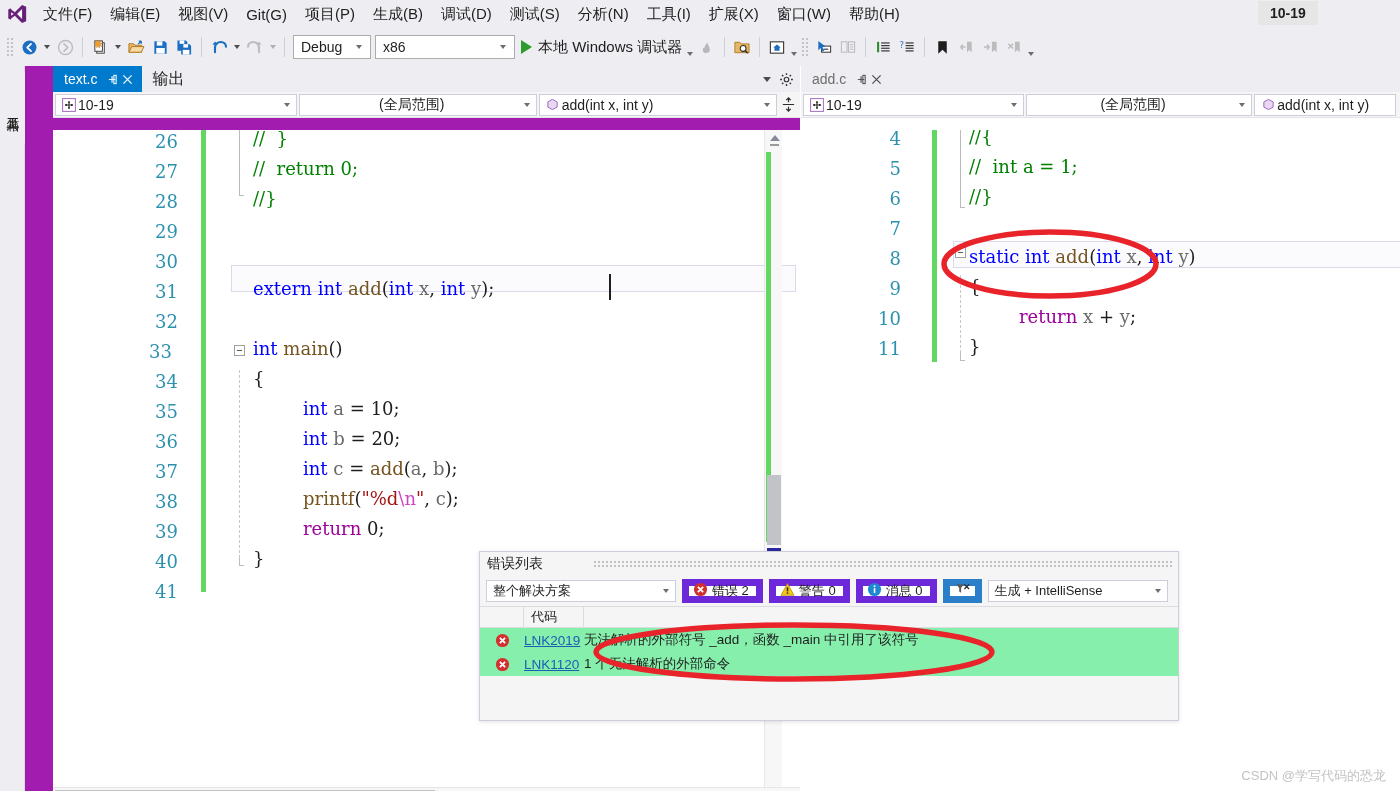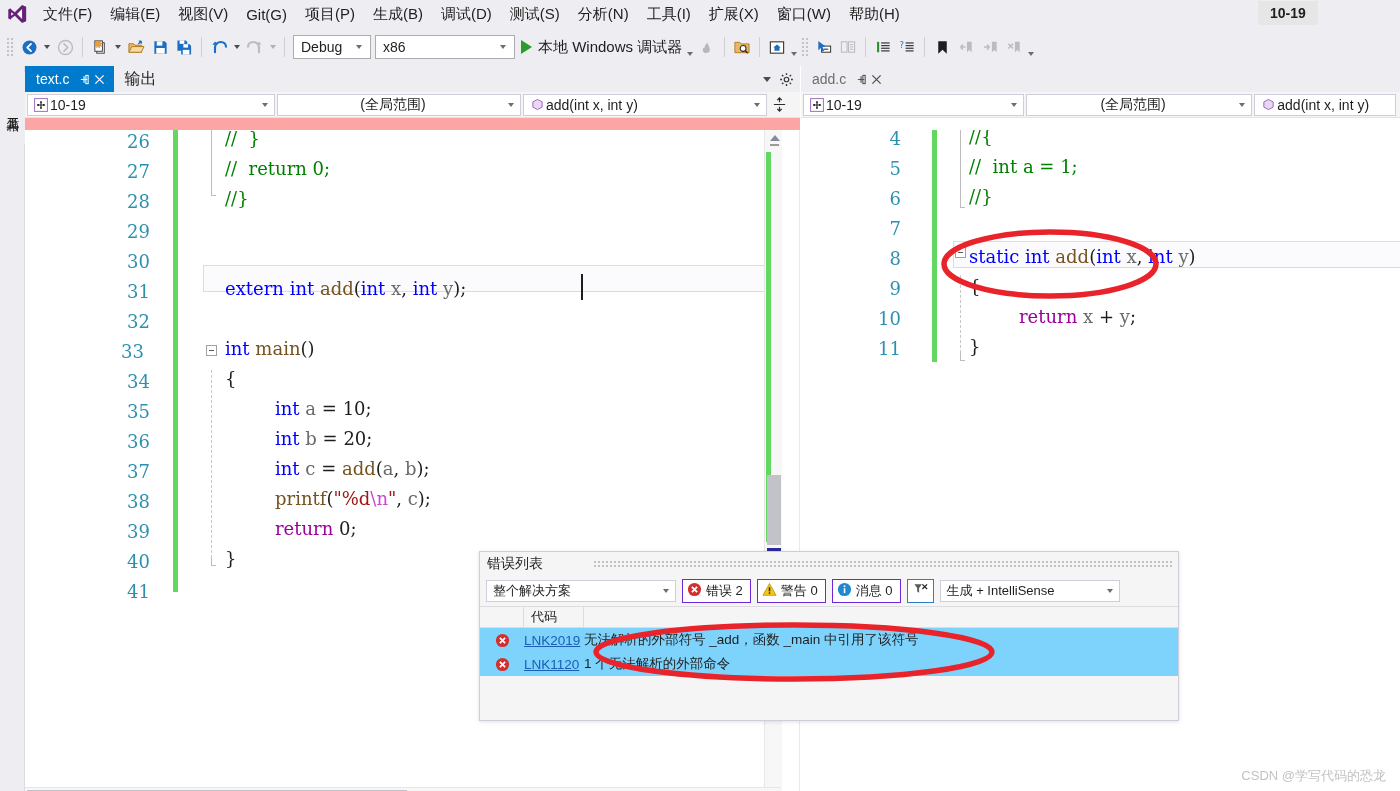--- a/index.html
+++ b/index.html
@@ -155,21 +155,22 @@
     writing-mode: vertical-rl;
     font-size: 13px; color: #1e1e1e;
     letter-spacing: 1px;
     white-space: nowrap;
   }
 
   
   .pane-left {
     position: absolute; left: 25px; top: 66px;
     width: 775px; height: 725px;
-    background: #fca5a5;
+    background: #a21caf;
+    padding-left: 28px;
   }
   .tabstrip {
     position: relative;
     height: 26px;
     background: #eeeef2;
     display: flex; align-items: stretch;
   }
   .doctab {
     display: flex; align-items: center;
     padding: 0 7px 0 11px;
@@ -420,21 +421,21 @@
   .el-combo .eca::after {
     content: ""; width: 0; height: 0;
     border-left: 3.5px solid transparent;
     border-right: 3.5px solid transparent;
     border-top: 4px solid #6d6d6d;
   }
   #el-scope { width: 190px; }
   #el-build { width: 180px; }
   .pill {
     height: 24px;
-    border: 1px solid #6d28d9;
+    border: 7px solid #6d28d9;
     background: #ffffff;
     display: flex; align-items: center;
     padding: 0 7px 0 4px;
     font-size: 13px; color: #1e1e1e;
     gap: 4px; cursor: default;
     white-space: nowrap;
   }
   .pill.plain { border-color: #2b7fc9; padding: 0 4px; }
   .el-head {
     height: 22px;
@@ -445,21 +446,21 @@
     font-size: 13px; color: #1e1e1e;
   }
   .el-head .hcell {
     height: 22px; display: flex; align-items: center;
     padding-left: 7px;
     border-right: 1px solid #dcdce0;
   }
   .el-row {
     height: 24px;
     display: flex; align-items: center;
-    background: #7dd3fc;
+    background: #86efac;
     font-size: 13.5px;
     cursor: default;
   }
   .el-row .rico { width: 44px; display: flex; align-items: center; justify-content: center; }
   .el-row .rcode {
     width: 60px;
     color: #1a5fb4; text-decoration: underline;
     white-space: nowrap; overflow: hidden;
   }
   .el-row .rdesc { flex: 1; color: #1e1e1e; white-space: nowrap; overflow: hidden; }

